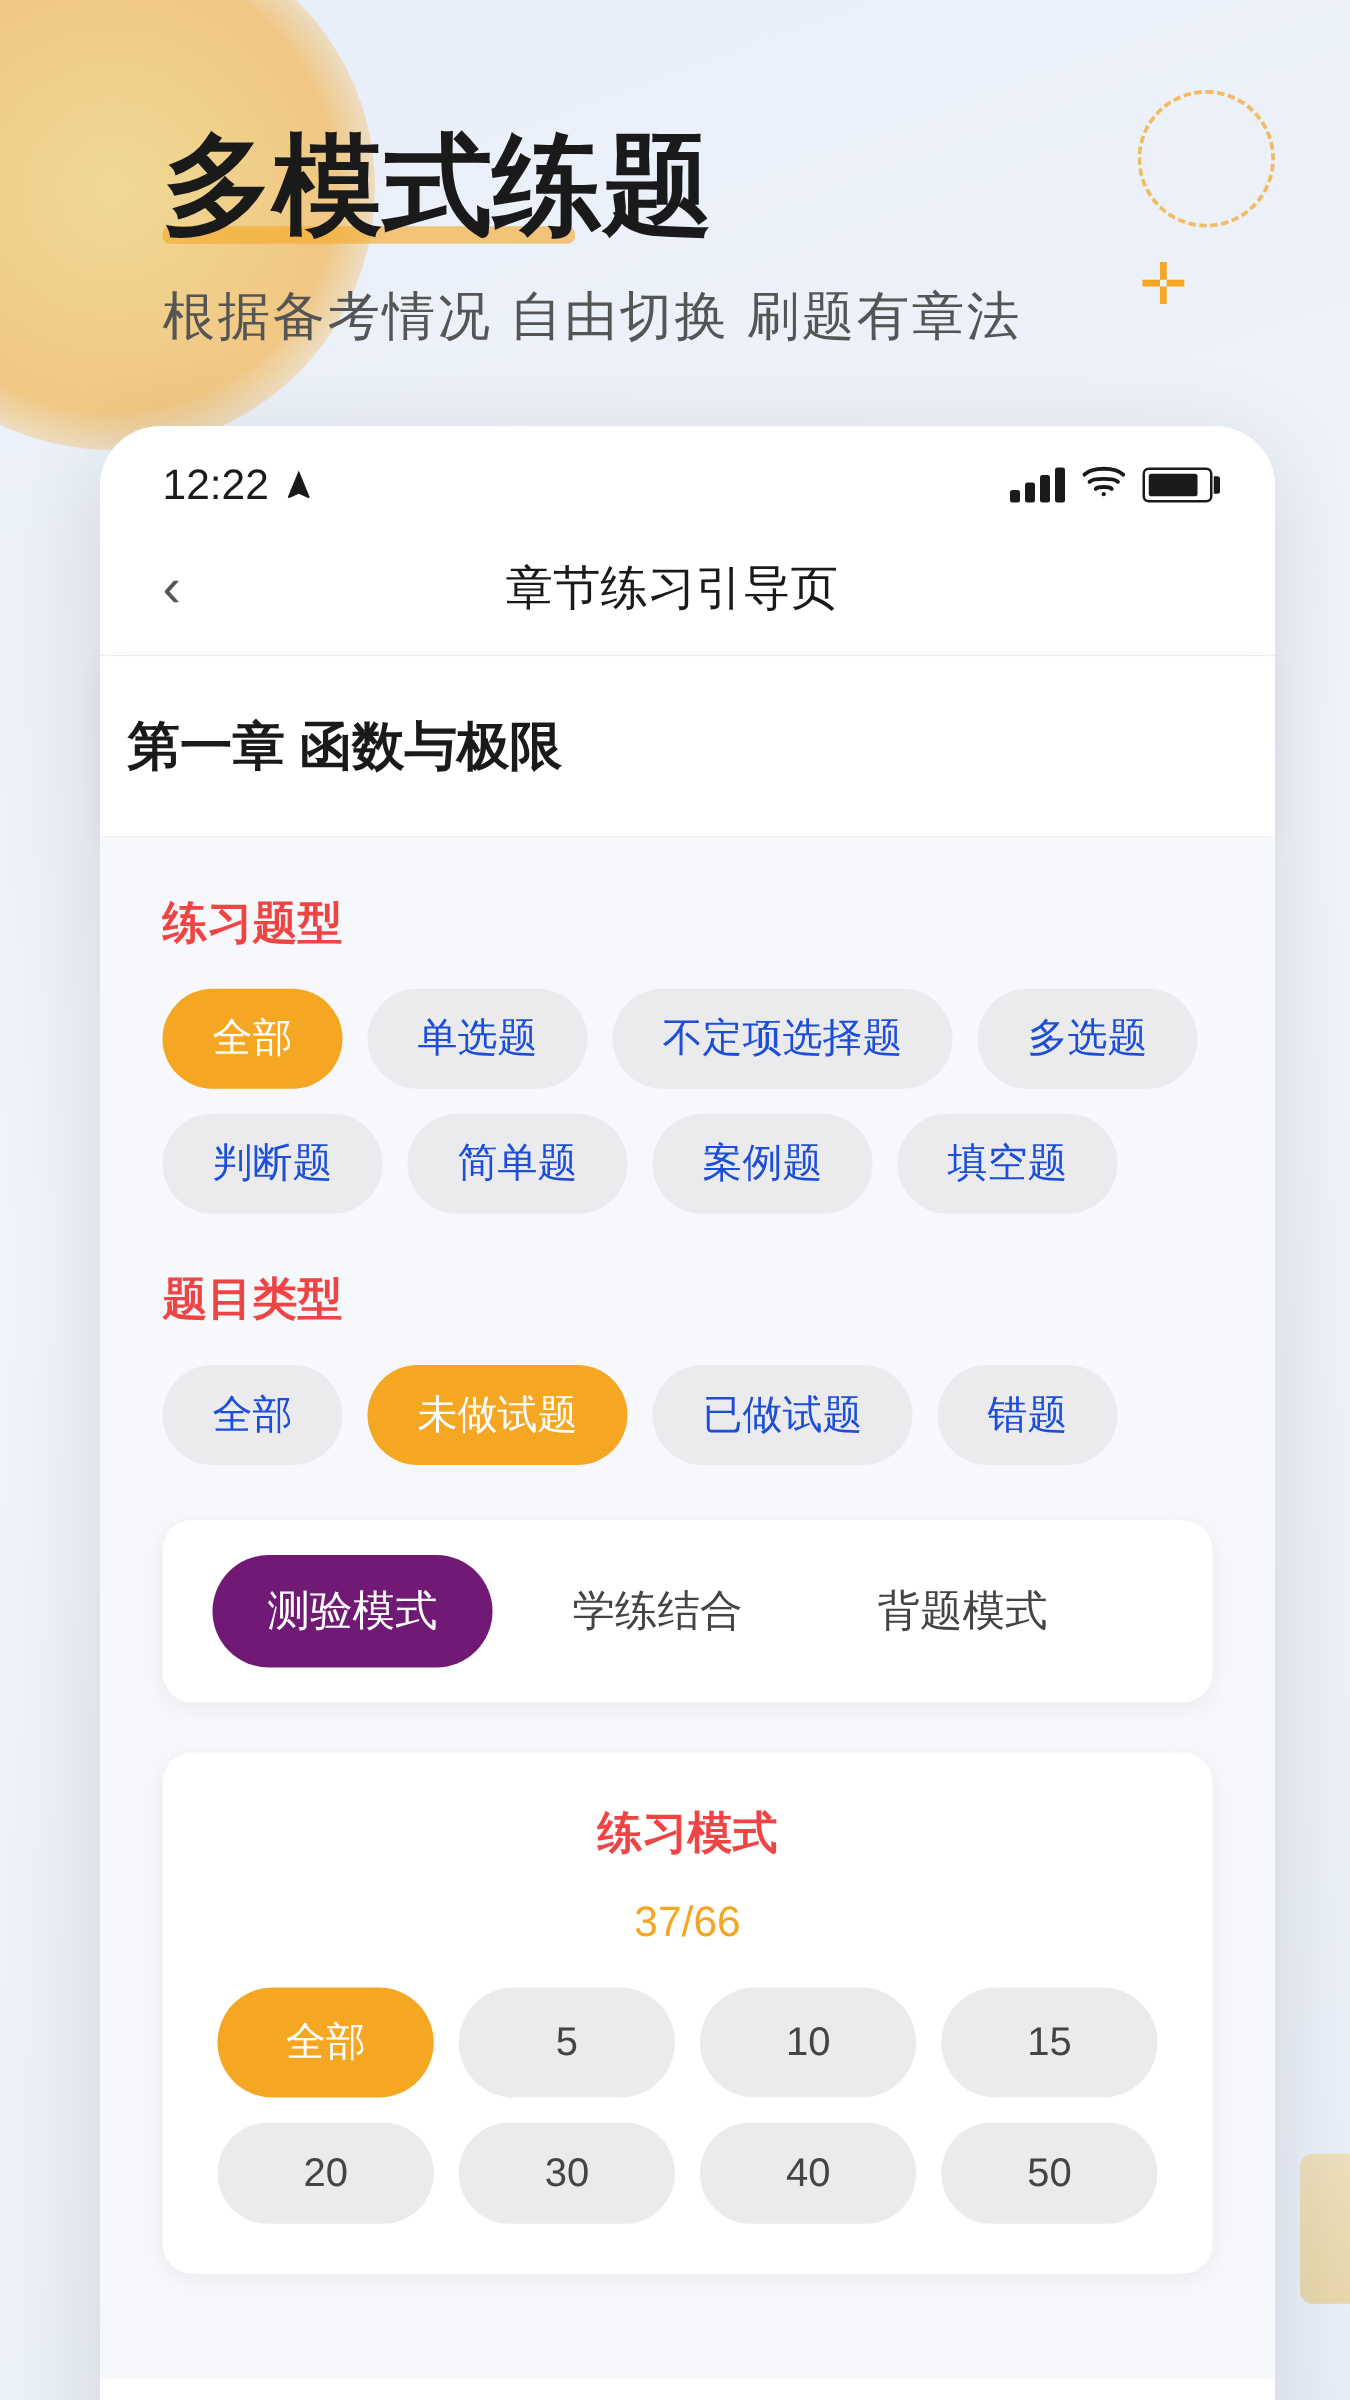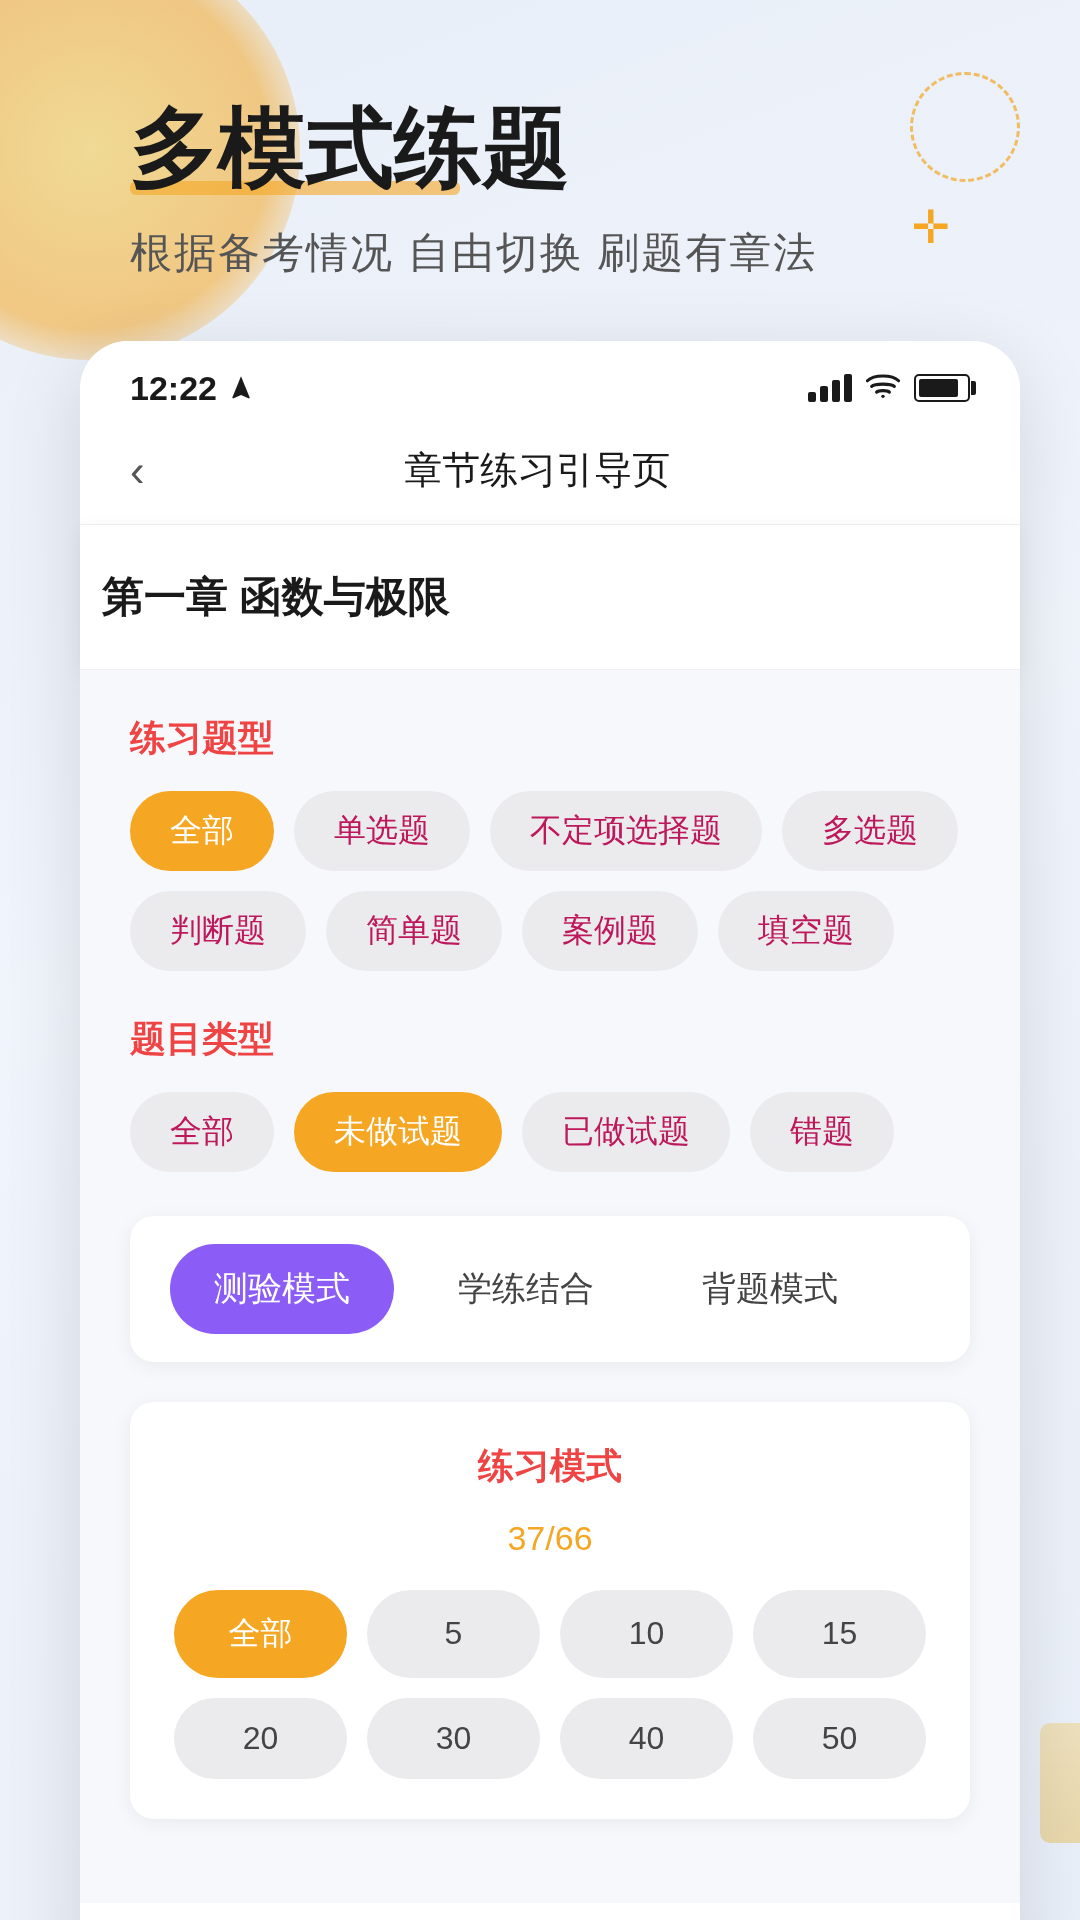--- a/index.html
+++ b/index.html
@@ -102,21 +102,21 @@
       background: #fff;
       padding: 28px 50px 16px 50px;
       display: flex;
       justify-content: space-between;
       align-items: center;
       border-radius: 48px 48px 0 0;
     }
 
     .status-time {
       font-size: 34px;
-      font-weight: 700;
+      font-weight: 400;
       color: #1a1a1a;
       display: flex;
       align-items: center;
       gap: 10px;
     }
 
     .status-time svg {
       width: 28px;
       height: 28px;
     }
@@ -234,21 +234,21 @@
       margin-bottom: 44px;
     }
 
     .pill {
       padding: 18px 40px;
       border-radius: 50px;
       font-size: 32px;
       cursor: pointer;
       border: none;
       background: #ebebed;
-      color: #be185d;
+      color: #1d4ed8;
       font-weight: 400;
       white-space: nowrap;
     }
 
     .pill.active {
       background: #f5a623;
       color: #fff;
       font-weight: 500;
     }
 
@@ -268,21 +268,21 @@
       border-radius: 50px;
       font-size: 34px;
       cursor: pointer;
       border: none;
       background: transparent;
       color: #444;
       font-weight: 400;
     }
 
     .mode-pill.active {
-      background: #8b5cf6;
+      background: #701a75;
       color: #fff;
       font-weight: 500;
     }
 
     
     .practice-section {
       background: #fff;
       border-radius: 24px;
       padding: 40px 44px;
       margin-bottom: 40px;

